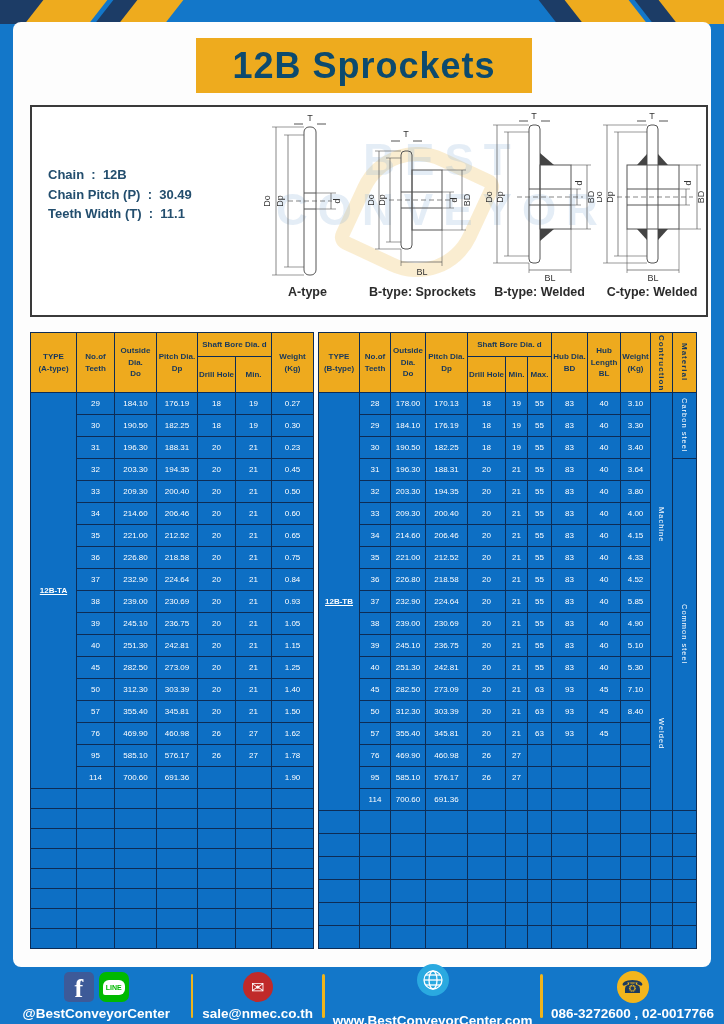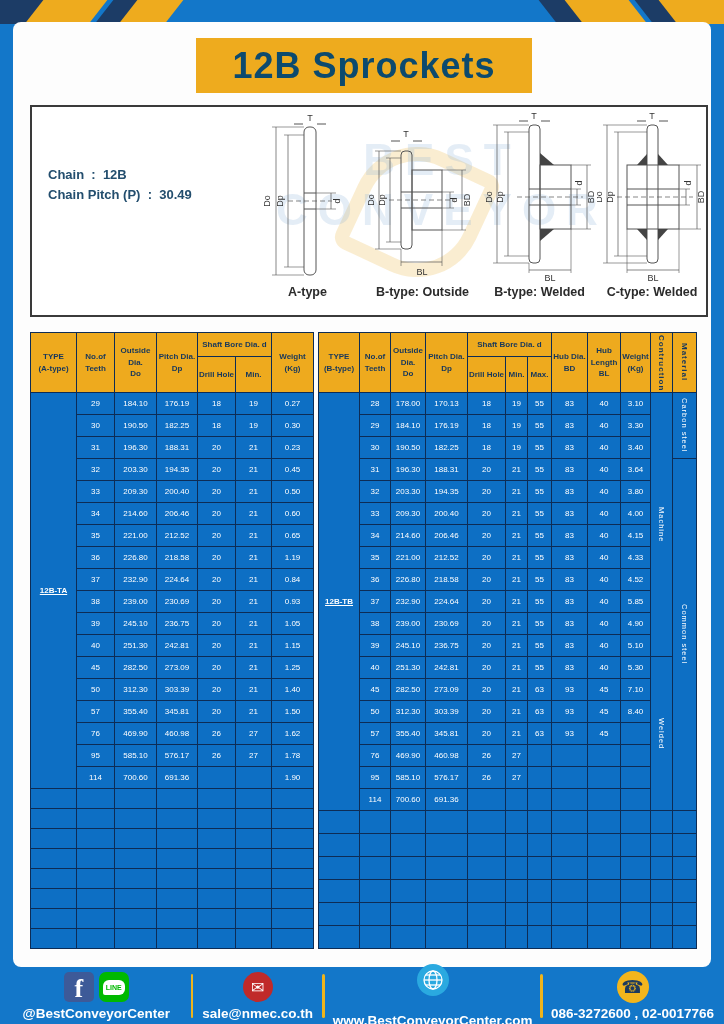--- a/index.html
+++ b/index.html
@@ -100,20 +100,21 @@
     <div class="draw-panel">
       <div class="wm-bird"></div>
       <div class="wm-text">
         <span>BEST</span><br>
         <span>CONVEYOR</span><br>
       </div>
 
       <div class="specs">
         <div class="spec-line">Chain  :  12B</div>
         <div class="spec-line">Chain Pitch (P)  :  30.49</div>
+        <div class="spec-line">Teeth Width (T)  :  11.1</div>
       </div>
 
       <div class="fig" style="left:228px;width:95px;">
         <svg width="95" height="170" viewBox="0 0 95 170">
           <g stroke="#555" stroke-width="1" fill="none">
             <rect x="44" y="14" width="12" height="148" rx="5"></rect>
             <line x1="44" y1="80" x2="56" y2="80"></line>
             <line x1="44" y1="96" x2="56" y2="96"></line>
             <line x1="28" y1="88" x2="72" y2="88" stroke-dasharray="5,3" stroke-width="0.7"></line>
             <line x1="34" y1="11" x2="43" y2="11"></line>
@@ -162,21 +163,21 @@
             <line x1="77" y1="117" x2="77" y2="153" stroke-width="0.6"></line>
             <line x1="36" y1="149" x2="77" y2="149" stroke-width="0.7"></line>
           </g>
           <text class="dimtxt" x="41" y="24" text-anchor="middle">T</text>
           <text class="dimtxt" x="9" y="87" text-anchor="middle" transform="rotate(-90 9 87)">Do</text>
           <text class="dimtxt" x="20" y="87" text-anchor="middle" transform="rotate(-90 20 87)">Dp</text>
           <text class="dimtxt" x="92" y="87" text-anchor="middle" transform="rotate(-90 92 87)">d</text>
           <text class="dimtxt" x="105" y="87" text-anchor="middle" transform="rotate(-90 105 87)">BD</text>
           <text class="dimtxt" x="57" y="162" text-anchor="middle">BL</text>
         </svg>
-        <div class="fig-caption">B-type: Outside</div>
+        <div class="fig-caption">B-type: Sprockets</div>
       </div>
 
       <div class="fig" style="left:451px;width:113px;">
         <svg width="113" height="170" viewBox="0 0 113 170">
           <g stroke="#555" stroke-width="1" fill="none">
             <rect x="46" y="12" width="11" height="138" rx="4"></rect>
             <rect x="57" y="52" width="31" height="64"></rect>
             <polygon points="57,52 57,40 71,52" fill="#444" stroke="none"></polygon>
             <polygon points="57,116 57,128 71,116" fill="#444" stroke="none"></polygon>
             <line x1="46" y1="76" x2="88" y2="76"></line>
@@ -338,21 +339,21 @@
             <td>20</td>
             <td>21</td>
             <td>0.65</td>
           </tr>
           <tr>
             <td>36</td>
             <td>226.80</td>
             <td>218.58</td>
             <td>20</td>
             <td>21</td>
-            <td>1.19</td>
+            <td>0.75</td>
           </tr>
           <tr>
             <td>37</td>
             <td>232.90</td>
             <td>224.64</td>
             <td>20</td>
             <td>21</td>
             <td>0.84</td>
           </tr>
           <tr>

